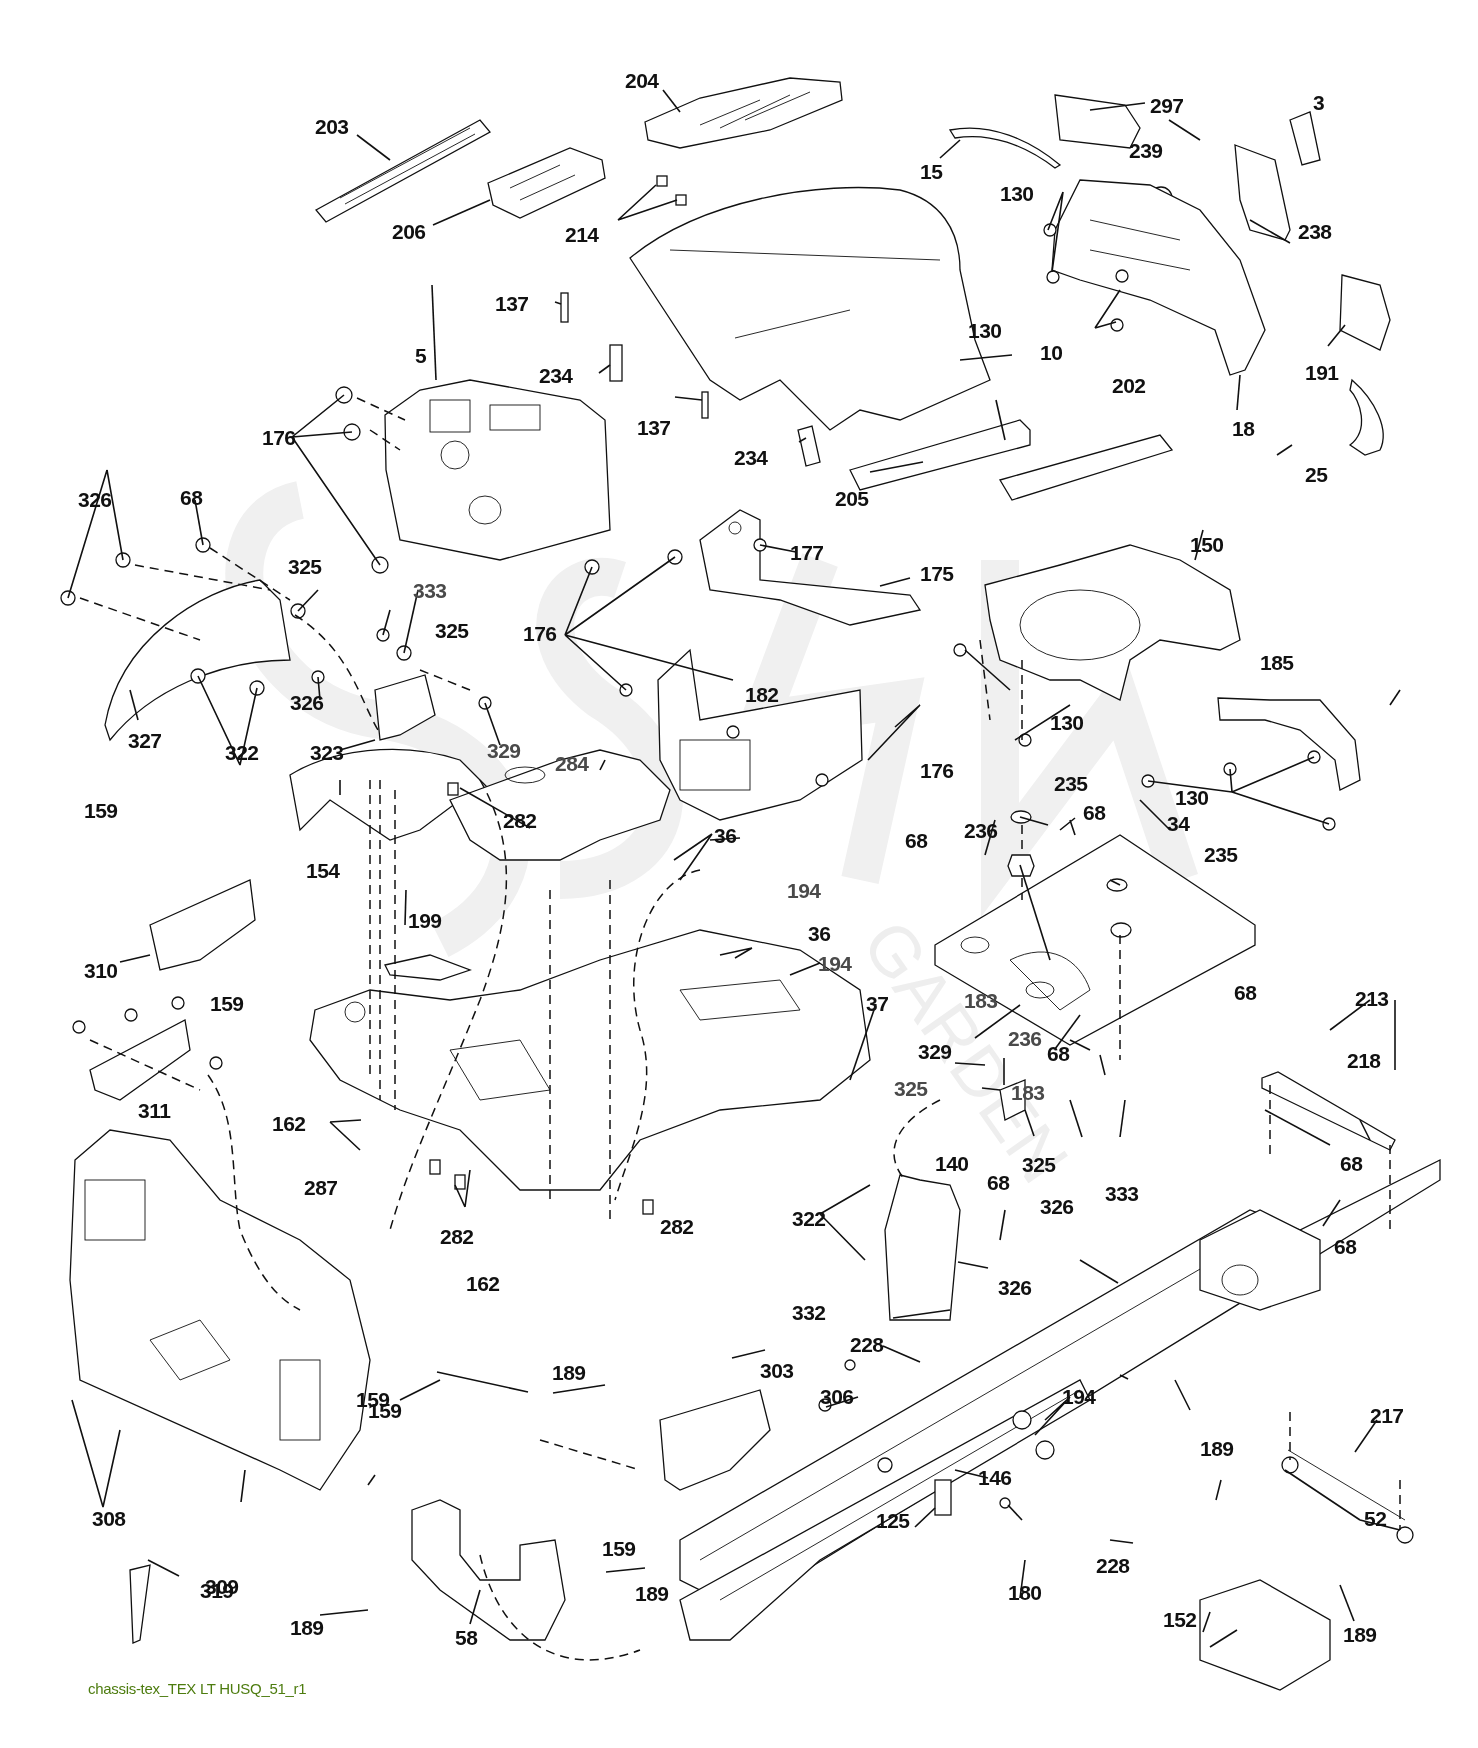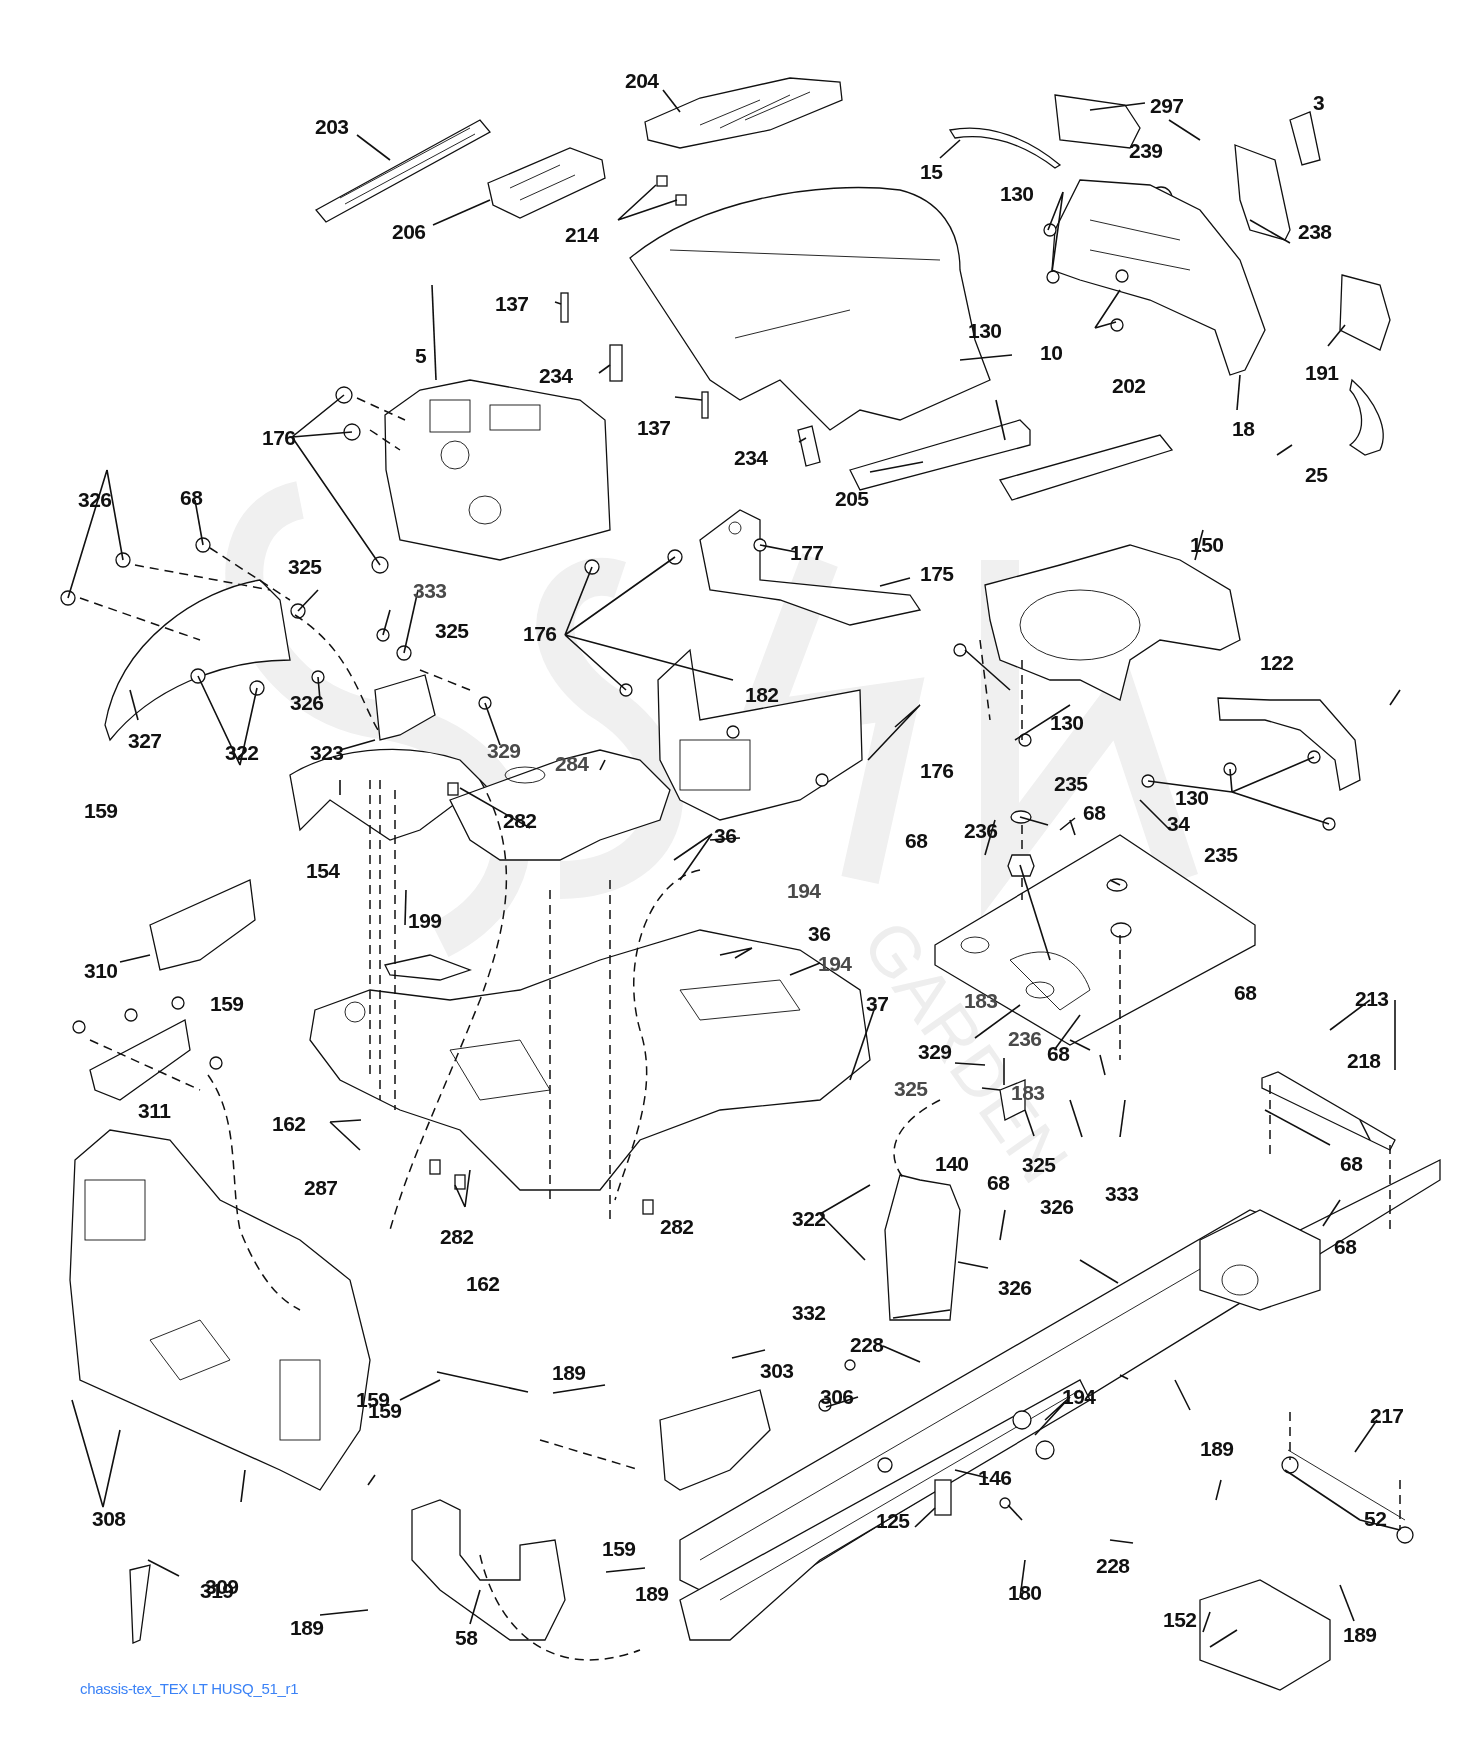--- a/index.html
+++ b/index.html
@@ -2,21 +2,21 @@
 <html><head>
 <meta charset="utf-8">
 <style>
   html, body { margin: 0; padding: 0; background: #ffffff; }
   body { width: 1478px; height: 1748px; position: relative; overflow: hidden;
          font-family: "Liberation Sans", sans-serif; }
   #diagram { position: absolute; left: 0; top: 0; width: 1478px; height: 1748px; }
   .lbl { position: absolute; font-family: "Liberation Sans", sans-serif; font-weight: bold;
          font-size: 21px; color: #111; line-height: 1; white-space: nowrap; letter-spacing: -0.5px; }
   .lbl.gray { color: #4a4a4a; }
-  .caption { position: absolute; left: 80px; top: 1680px; font-size: 15px; color: #3b82f6;
+  .caption { position: absolute; left: 88px; top: 1680px; font-size: 15px; color: #4d7c0f;
              font-family: "Liberation Sans", sans-serif; letter-spacing: -0.3px; text-align: right; }
   svg .part { fill: #fff; stroke: #111; stroke-width: 1.3; }
   svg .lead { stroke: #111; stroke-width: 1.6; fill: none; }
   svg .dash { stroke: #111; stroke-width: 1.5; fill: none; stroke-dasharray: 9 6; }
   svg .thin { stroke: #111; stroke-width: 0.9; fill: none; }
   svg .wm { fill: none; stroke: #f0f0f0; stroke-width: 38; }
   svg .wmt { fill: #eeeeee; font-family: "Liberation Sans", sans-serif; }
 </style>
 </head>
 <body>
@@ -393,21 +393,21 @@
   <span class="lbl" style="left:920px;top:563px">175</span>
   <span class="lbl gray" style="left:413px;top:580px">333</span>
   <span class="lbl" style="left:435px;top:620px">325</span>
   <span class="lbl" style="left:523px;top:623px">176</span>
   <span class="lbl" style="left:290px;top:692px">326</span>
   <span class="lbl" style="left:128px;top:730px">327</span>
   <span class="lbl" style="left:225px;top:742px">322</span>
   <span class="lbl" style="left:310px;top:742px">323</span>
   <span class="lbl gray" style="left:487px;top:740px">329</span>
   <span class="lbl" style="left:745px;top:684px">182</span>
-  <span class="lbl" style="left:1260px;top:652px">122</span>
+  <span class="lbl" style="left:1260px;top:652px">185</span>
   <span class="lbl" style="left:920px;top:760px">176</span>
   <span class="lbl" style="left:1050px;top:712px">130</span>
   <span class="lbl gray" style="left:555px;top:753px">284</span>
   <span class="lbl" style="left:503px;top:810px">282</span>
   <span class="lbl" style="left:306px;top:860px">154</span>
   <span class="lbl" style="left:1175px;top:787px">130</span>
   <span class="lbl" style="left:1054px;top:773px">235</span>
   <span class="lbl" style="left:84px;top:800px">159</span>
   <span class="lbl" style="left:964px;top:820px">236</span>
   <span class="lbl" style="left:1083px;top:802px">68</span>

